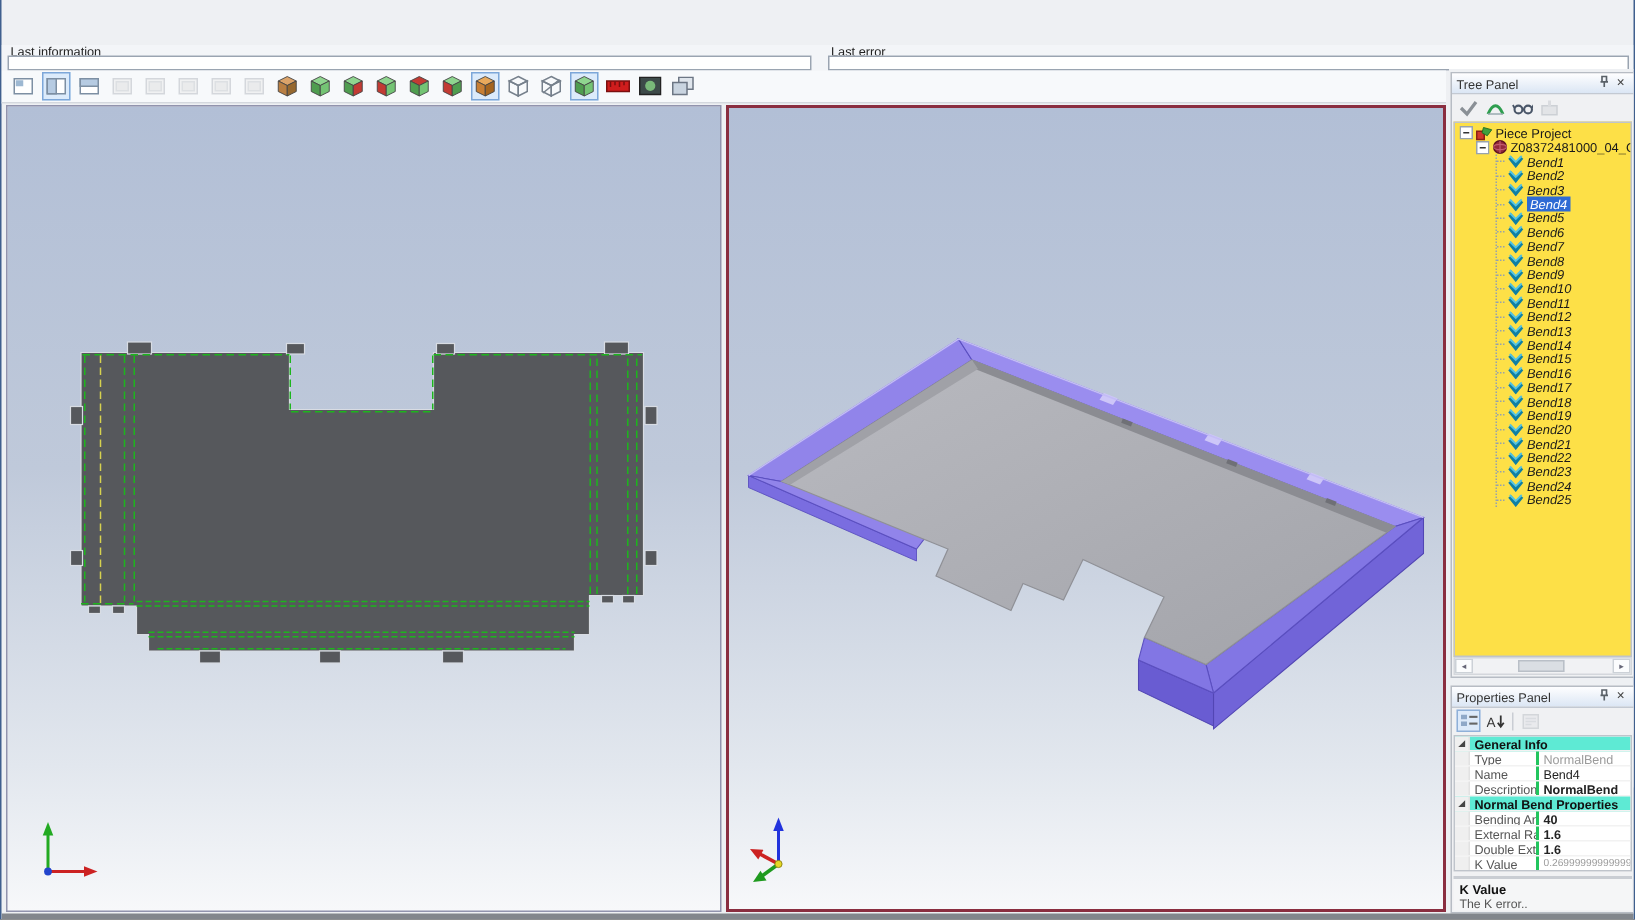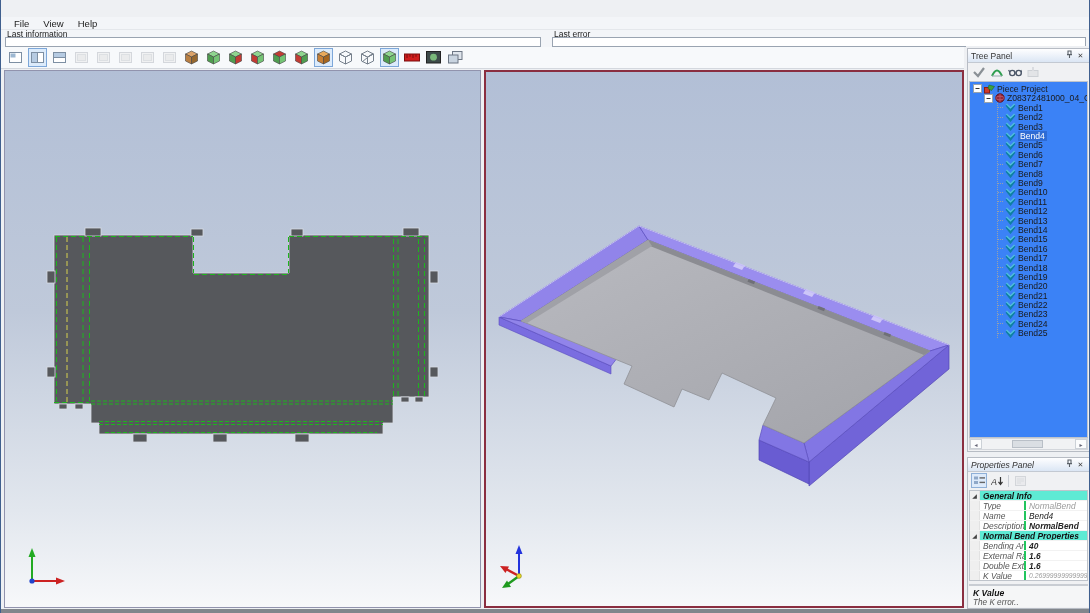--- a/index.html
+++ b/index.html
@@ -51,36 +51,36 @@
     display:flex;align-items:center;padding:0 3px;}
   .panel-h .pt{flex:1;font-size:8.5px;color:#333;}
   .ph-btn{width:11px;height:11px;text-align:center;font-size:7px;line-height:11px;color:#444;}
   .panel-tb{height:17px;display:flex;align-items:center;gap:2px;padding-left:3px;background:#f0f1f3;}
   .ptb{width:16px;height:15px;display:flex;align-items:center;justify-content:center;border:1px solid transparent;}
   .ptb.selected{border:1px solid #8fb0d8;background:#ddeafa;}
   .ptb.disabled{opacity:.5;}
   .ptb-sep{width:1px;height:12px;background:#c9cdd4;margin:0 1px;}
   
   .tree-panel{top:2px;height:404px;}
-  .tree-body{position:absolute;left:1px;right:1px;top:32px;bottom:13px;background:#3b82f6;
+  .tree-body{position:absolute;left:1px;right:1px;top:32px;bottom:13px;background:#fde047;
     border:1px solid #bfc4cb;overflow:hidden;padding-top:2px;}
   .trow{display:flex;align-items:center;height:9.6px;font-size:8.6px;color:#1a1a1a;white-space:nowrap;}
   .trow .ico{margin:0 2px 0 1px;display:flex;}
   .texp{margin-right:1px;display:flex;}
-  .bend-list{margin-left:27px;border-left:1px dotted #97a1ab;}
+  .bend-list{margin-left:27px;border-left:1px dotted #97a1ab;font-style:italic;}
   .bend-list .trow{height:9.4px;}
   .dash{width:5px;border-top:1px dotted #97a1ab;margin-right:1px;}
   .tlabel{overflow:hidden;}
   .trow.selected .tlabel{background:#2e6bd4;color:#fff;padding:0 2px;}
   .hscroll{position:absolute;left:1px;right:1px;bottom:1px;height:12px;background:#f1f2f4;display:flex;border:1px solid #d4d7dc;}
   .sbtn{width:12px;background:#fbfcfd;border:1px solid #ccd1d7;color:#667;font-size:6px;line-height:10px;text-align:center;}
   .strack{flex:1;position:relative;}
   .sthumb{position:absolute;left:32%;width:34%;top:1px;bottom:1px;background:#dadee3;border:1px solid #b9bfc7;}
   
-  .props-panel{top:411px;height:152px;font-style:italic;}
+  .props-panel{top:411px;height:152px;}
   .prop-grid{position:absolute;left:1px;right:1px;top:32px;height:91px;background:#fff;border:1px solid #bfc4cb;overflow:hidden;}
   .prow{display:flex;height:10px;line-height:10px;font-size:8.4px;border-bottom:1px solid #f2f2f2;}
   .gutter{width:10px;background:#efefef;border-right:1px solid #e2e2e2;flex:0 0 auto;
     font-size:6px;color:#444;text-align:center;line-height:10px;}
   .plabel{width:46px;padding-left:3px;color:#555;overflow:hidden;white-space:nowrap;border-right:2px solid #22c55e;flex:0 0 auto;}
   .prow.cat{background:#5eead4;}
   .prow.cat .plabel{width:auto;border:none;font-weight:bold;color:#111;}
   .pvalue{flex:1;padding-left:3px;overflow:hidden;white-space:nowrap;color:#222;}
   .muted{color:#9b9b9b;}
   .boldv{font-weight:bold;}
@@ -89,25 +89,20 @@
   .pdesc .dt{font-size:8.6px;font-weight:bold;color:#111;}
   .pdesc .dd{font-size:8.2px;color:#555;}
   .bottomframe{position:absolute;left:0;bottom:0;width:100%;height:4px;background:#82868c;}
 </style>
 </head>
 <body>
 
 <div class="window">
 
 
-  <div class="menubar">
-      <span class="menu-item">File</span>
-      <span class="menu-item">View</span>
-      <span class="menu-item">Help</span>
-    </div>
 
   <div class="inforow">
     <div class="ifield left">
       <label>Last information</label>
       <input value="" style="">
     </div>
     <div class="ifield right">
       <label>Last error</label>
       <input value="" style="">
     </div>

